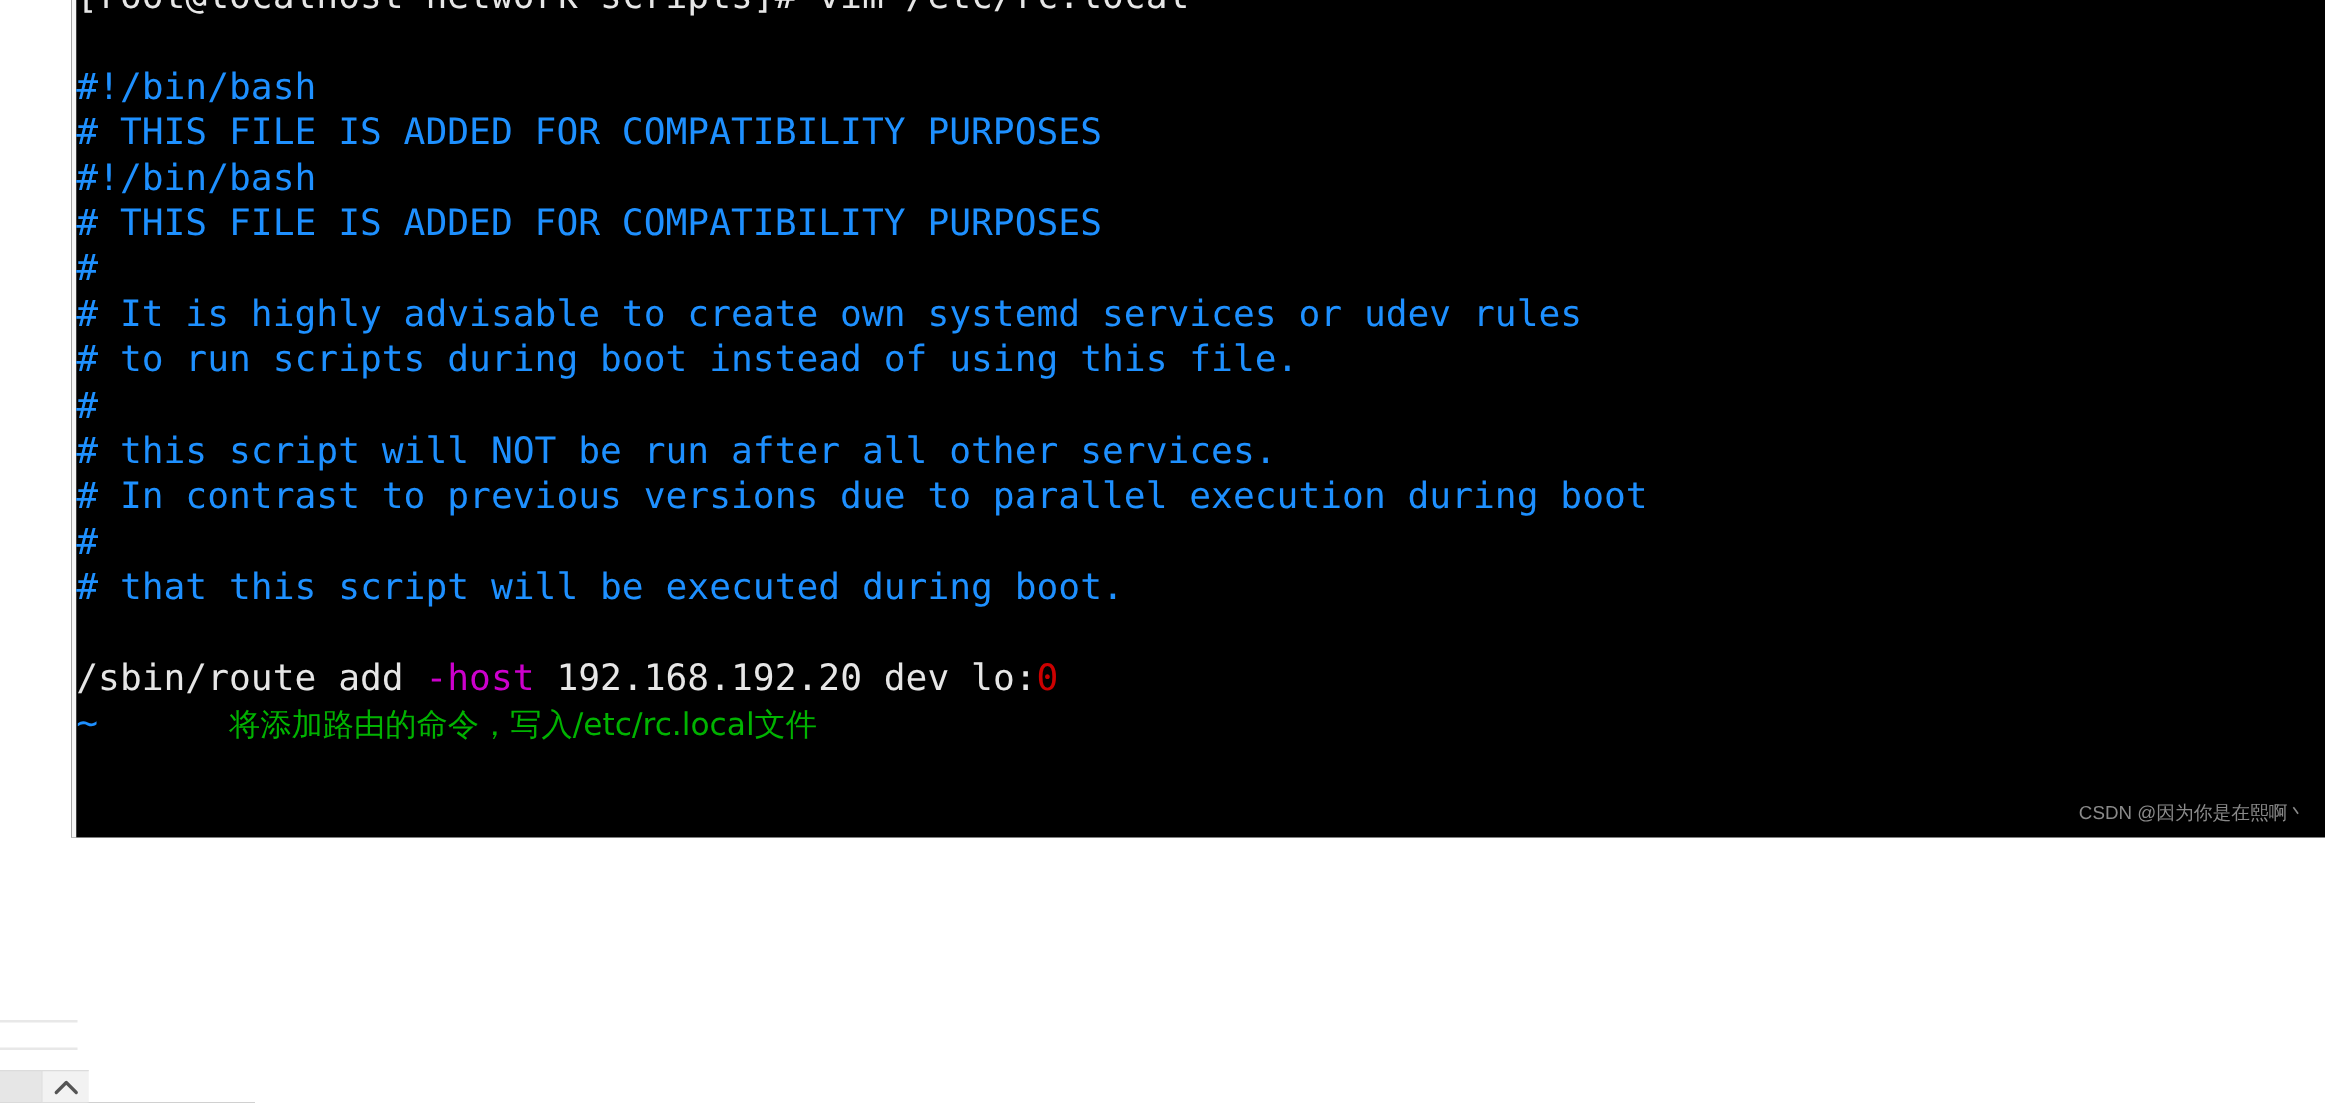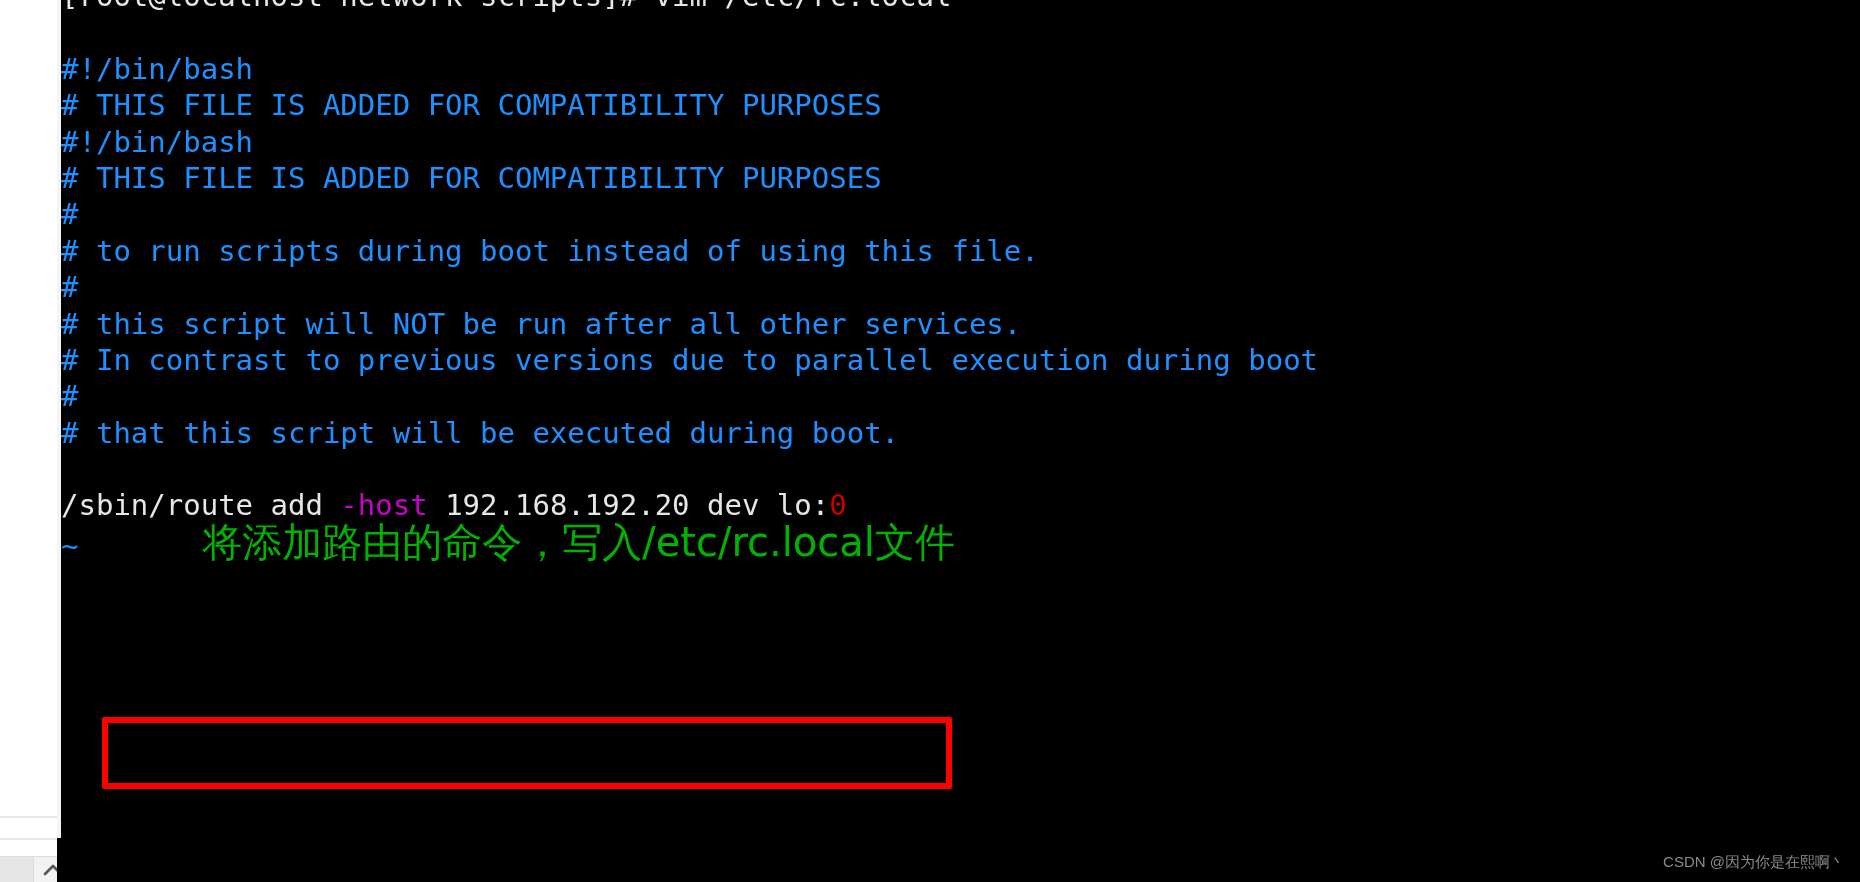--- a/index.html
+++ b/index.html
@@ -46,21 +46,21 @@
     left: 0; top: 856px;
     width: 33px; height: 26px;
     background: #e6e6e6;
     border-top: 1px solid #dcdcdc;
   }
 
   
   .terminal {
     position: absolute;
     left: 57px; top: 0;
-    width: 1803px; height: 882px;
+    width: 1803px; height: 670px;
     background: #000000;
     overflow: hidden;
   }
   
   .term-edge {
     position: absolute;
     left: 0; top: 0;
     width: 4px; height: 838px;
     background: #f5f5f5;
   }
@@ -83,22 +83,21 @@
   .c-white   { color: #e6e6e6; }
   .c-comment { color: #1e90ff; }
   .c-yellow  { color: #d7af00; }
   .c-magenta { color: #cc00cc; margin-top: 42px; }
   .c-red     { color: #cc0000; }
   .c-green   { color: #00b300; }
   .c-tilde   { color: #1e90ff; }
 
   .cn {
     font-family: "DejaVu Sans", "Liberation Sans", sans-serif;
-    font-size: 40px;
-    margin-left: 19px;
+    font-size: 25px;
   }
 
   
   .redbox {
     position: absolute;
     left: 45px;  top: 717px;
     width: 850px; height: 72px;
     border: 6px solid #ff0000;
     box-sizing: border-box;
     pointer-events: none;
@@ -137,20 +136,21 @@
   <div class="terminal">
     <div class="term-edge"></div>
     <div class="lines" id="lines">
         <div class="line"><span class="c-white">[root@localhost network-scripts]# vim /etc/rc.local</span></div>
         <div class="line"><span class="c-white"></span></div>
         <div class="line"><span class="c-comment">#!/bin/bash</span></div>
         <div class="line"><span class="c-comment"># THIS FILE IS ADDED FOR COMPATIBILITY PURPOSES</span></div>
         <div class="line"><span class="c-comment">#!/bin/bash</span></div>
         <div class="line"><span class="c-comment"># THIS FILE IS ADDED FOR COMPATIBILITY PURPOSES</span></div>
         <div class="line"><span class="c-comment">#</span></div>
+        <div class="line"><span class="c-comment"># It is highly advisable to create own systemd services or udev rules</span></div>
         <div class="line"><span class="c-comment"># to run scripts during boot instead of using this file.</span></div>
         <div class="line"><span class="c-comment">#</span></div>
         <div class="line"><span class="c-comment"># this script will NOT be run after all other services.</span></div>
         <div class="line"><span class="c-comment"># In contrast to previous versions due to parallel execution during boot</span></div>
         <div class="line"><span class="c-comment">#</span></div>
         <div class="line"><span class="c-comment"># that this script will be executed during boot.</span></div>
         <div class="line"><span class="c-white"></span></div>
         <div class="line"><span class="c-white">/sbin/route add </span><span class="c-magenta">-host</span><span class="c-white"> 192.168.192.20 dev lo:</span><span class="c-red">0</span></div>
         <div class="line"><span class="c-tilde">~</span><span class="c-white">      </span><span class="c-green cn">将添加路由的命令，写入/etc/rc.local文件</span></div>
       </div>

